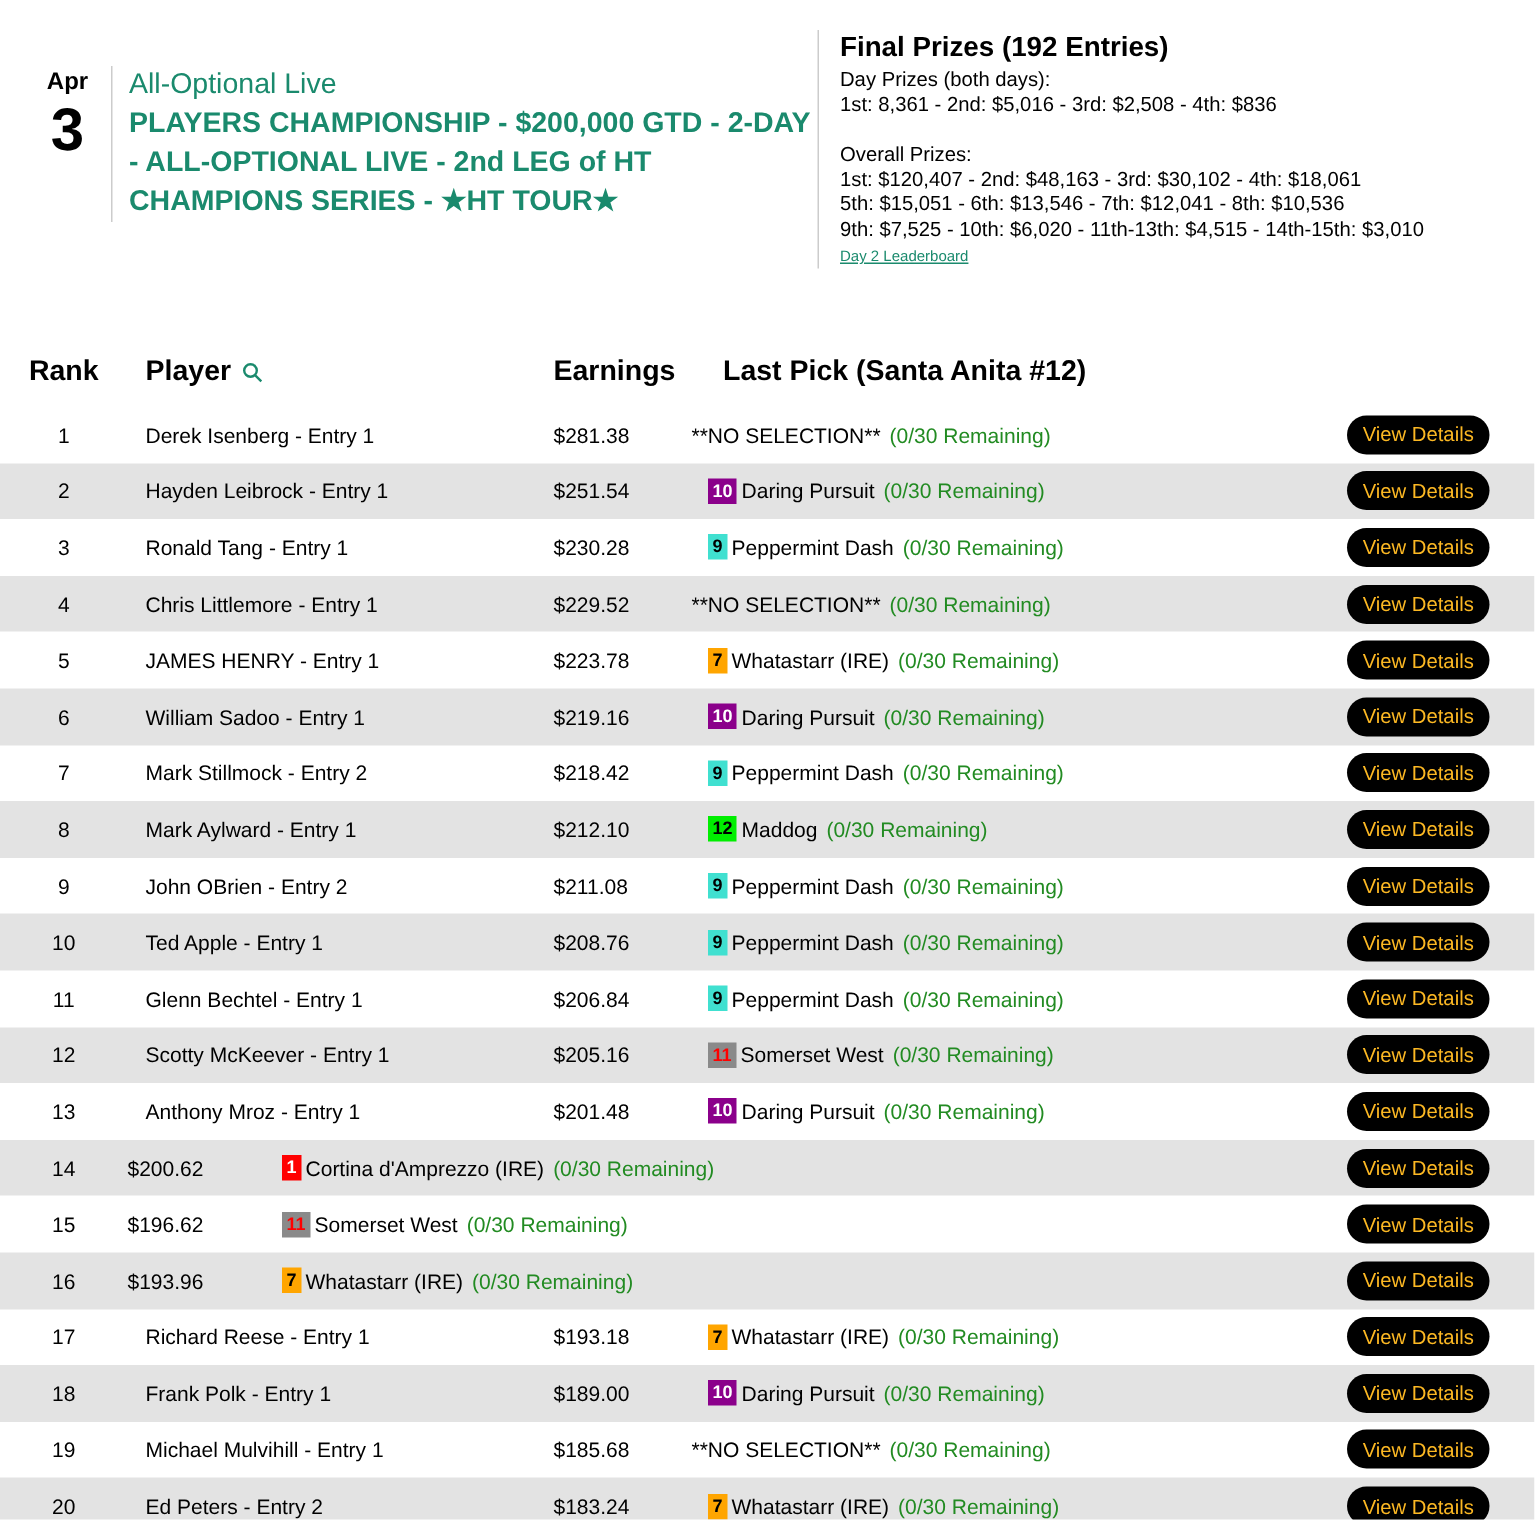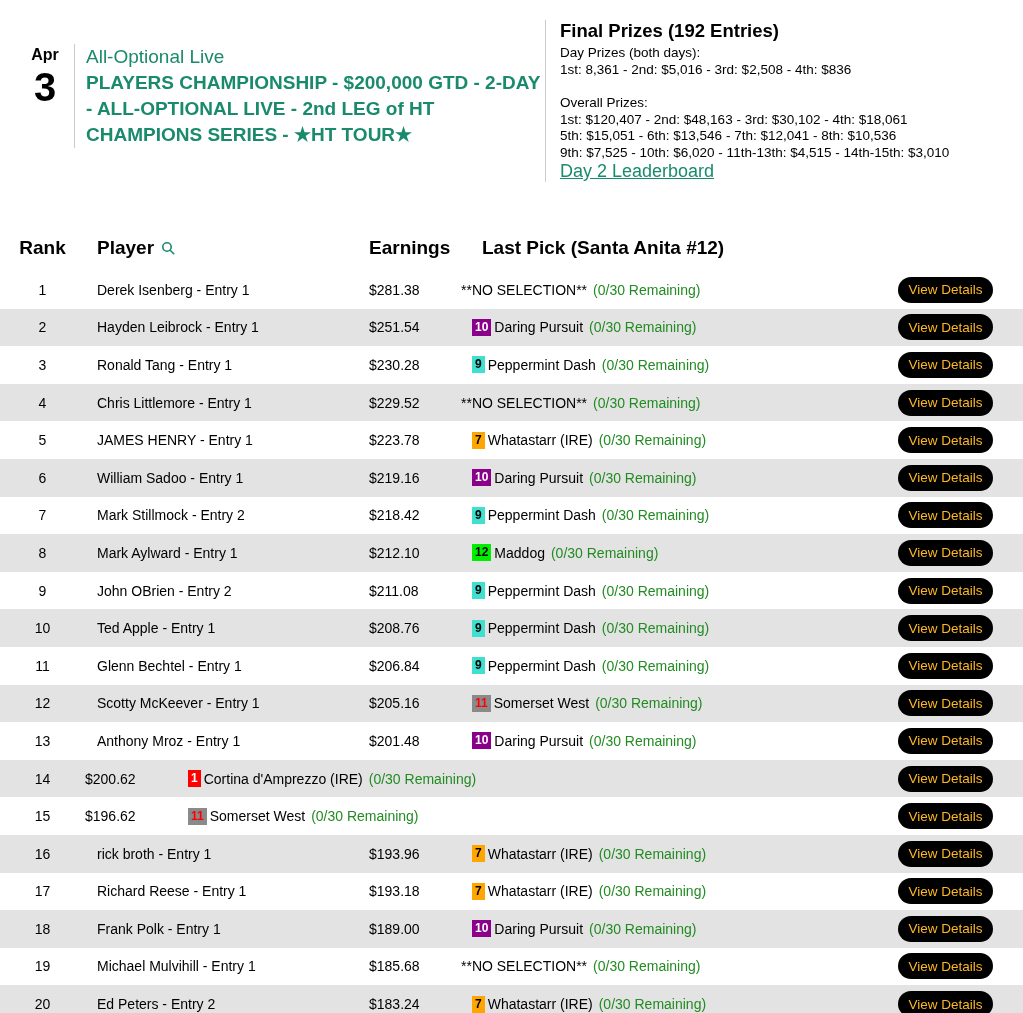--- a/index.html
+++ b/index.html
@@ -23,21 +23,21 @@
   .date-divider { width: 1px; background: #cccccc; align-self: stretch; margin: 2px 11px 0 9px; min-height: 92px; }
   .event-title-block { width: 462px; padding-top: 2px; }
   .event-category { color: var(--accent-green); font-size: 19px; line-height: 26px; }
   .event-name { color: var(--accent-green); font-size: 19px; line-height: 26px; font-weight: bold; }
 
   .prizes { position: absolute; left: 545px; top: 20px; width: 470px;
             border-left: 1px solid #cccccc; padding-left: 14px; }
   .prizes-heading { font-size: 18.5px; font-weight: bold; line-height: 22px; margin: 0 0 3px 0; }
   .prize-line { font-size: 13.5px; line-height: 16.5px; }
   .prizes-overall-label { margin-top: 17px; }
-  .day2-link { display: inline-block; margin-top: 0; font-size: 18px;
+  .day2-link { display: inline-block; margin-top: 0; font-size: 10px;
                color: var(--accent-green); text-decoration: underline; cursor: pointer; }
 
   
   .thead { display: flex; align-items: center; height: 46px; font-weight: bold; font-size: 19px; justify-content: space-between; }
   .c-rank   { width: 85px; text-align: center; flex: none; }
   .c-player { width: 284px; padding-left: 12px; flex: none; display: flex; align-items: center; }
   .c-earn   { width: 92px; flex: none; }
   .c-pick   { flex: 1 1 auto; display: flex; align-items: center; min-width: 0; }
   .c-action { width: 125px; flex: none; }
 
@@ -314,21 +314,20 @@
       <span class="pick-name">Somerset West</span>
       <span class="pick-remaining">(0/30 Remaining)</span>
     </div>
     <div class="c-action">
       <button class="view-details-btn">View Details</button>
     </div>
   </div>
 
   <div class="row">
     <div class="c-rank">16</div>
-    <div class="c-player">rick broth - Entry 1</div>
     <div class="c-earn">$193.96</div>
     <div class="c-pick">
       <span class="saddle-badge" style="background: rgb(255, 165, 0); color: rgb(0, 0, 0);">7</span>
       <span class="pick-name">Whatastarr (IRE)</span>
       <span class="pick-remaining">(0/30 Remaining)</span>
     </div>
     <div class="c-action">
       <button class="view-details-btn">View Details</button>
     </div>
   </div>

